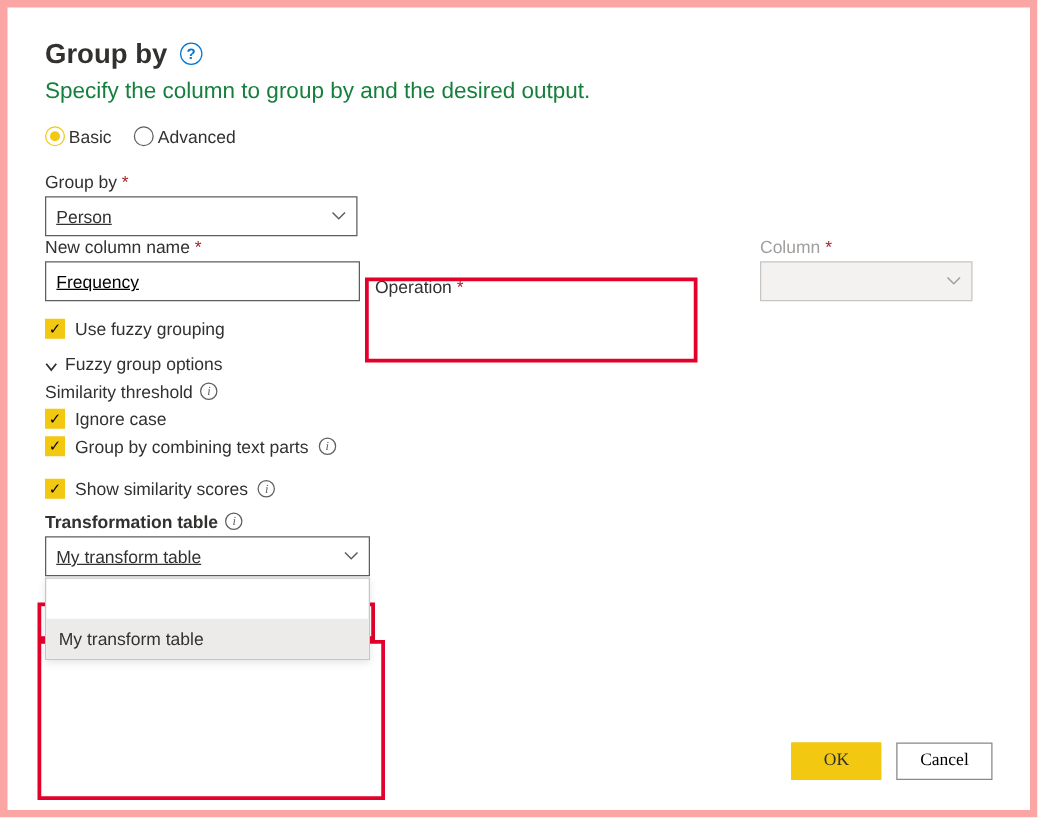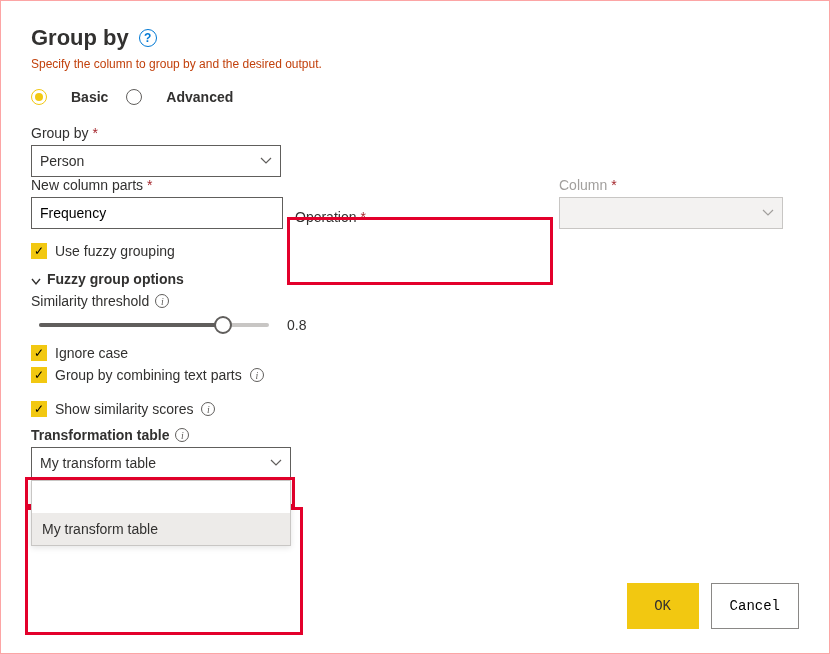--- a/index.html
+++ b/index.html
@@ -7,21 +7,21 @@
   body {
     font-family: "Segoe UI", -apple-system, sans-serif;
     font-size: 14px;
     color: #323130;
     background: #fff;
   }
   .dialog {
     width: 830px;
     height: 654px;
     padding: 24px 46px 20px 30px;
-    border: 1px solid #fca5a5;
+    border: 6px solid #fca5a5;
     position: relative;
   }
   .title-row {
     display: flex;
     align-items: center;
     gap: 10px;
   }
   .title {
     font-size: 22px;
     font-weight: 600;
@@ -31,35 +31,34 @@
     width: 18px; height: 18px;
     border: 1.5px solid #0078d4;
     color: #0078d4;
     border-radius: 50%;
     display: inline-flex;
     align-items: center; justify-content: center;
     font-size: 12px; font-weight: 600;
   }
   .subtitle {
     margin: 6px 0 18px 0;
-    color: #c2410c;
-    font-size: 12px;
+    color: #15803d;
+    font-size: 18px;
   }
   .radio-row {
     display: flex;
     gap: 18px;
     align-items: center;
     margin-bottom: 20px;
   }
   .radio {
     display: flex;
     align-items: center;
-    gap: 24px;
+    gap: 3px;
     cursor: pointer;
-    font-weight: bold;
   }
   .radio-circle {
     width: 16px; height: 16px;
     border: 1px solid #605e5c;
     border-radius: 50%;
     display: inline-flex;
     align-items: center; justify-content: center;
   }
   .radio-circle.checked {
     border-color: #f2c811;
@@ -78,20 +77,21 @@
   .select, .text-input {
     height: 32px;
     border: 1px solid #605e5c;
     background: #fff;
     padding: 0 8px;
     font-size: 14px;
     font-family: inherit;
     display: flex;
     align-items: center;
     justify-content: space-between;
+    text-decoration: underline;
   }
   .select.disabled, .text-input.disabled {
     background: #f3f2f1;
     border-color: #c8c6c4;
     color: #a19f9d;
   }
   .chev {
     width: 12px; height: 12px;
     display: inline-block;
   }
@@ -111,21 +111,21 @@
     width: 16px; height: 16px;
     background: #f2c811;
     display: inline-flex;
     align-items: center; justify-content: center;
     color: #000;
     font-size: 12px;
     line-height: 1;
   }
   .section-header {
     display: flex; align-items: center; gap: 6px;
-    font-weight: 700;
+    font-weight: 400;
     margin: 12px 0 6px 0;
   }
   .caret-down {
     width: 10px; height: 10px;
   }
   .info-icon {
     width: 14px; height: 14px;
     border: 1px solid #605e5c;
     border-radius: 50%;
     display:inline-flex; align-items:center; justify-content:center;
@@ -183,27 +183,27 @@
     cursor:pointer;
   }
   .dropdown-blank {
     height:32px;
   }
   .footer {
     position:absolute; right:30px; bottom:24px;
     display:flex; gap:12px;
   }
   .btn {
-    height:46px; min-width:72px;
+    height:30px; min-width:72px;
     padding:0 18px;
     border:1px solid #8a8886;
     background:#fff;
     font-size:14px;
     cursor:pointer;
-    font-family: Liberation Mono, monospace;
+    font-family: Liberation Serif, serif;
   }
   .btn.primary {
     background:#f2c811;
     border-color:#f2c811;
     color:#323130;
     font-weight:400;
   }
 </style>
 </head>
 <body>
@@ -239,30 +239,30 @@
         <svg viewBox="0 0 12 12">
             <path d="M1 3 L6 8 L11 3" stroke="#605e5c" stroke-width="1.2" fill="none"></path>
           </svg>
       </span>
     </div>
   </div>
 
   <div class="row-3">
     <div class="col" style="width:252px;">
       <label class="field-label">
-        <span>New column parts</span> <span class="req">*</span>
+        <span>New column name</span> <span class="req">*</span>
       </label>
       <input class="text-input" value="Frequency" style="">
     </div>
     <div class="col" style="width:252px;">
       <label class="field-label">
         <span>Operation</span> <span class="req">*</span>
       </label>
     </div>
-    <div class="col" style="flex:1;">
+    <div class="col" style="flex:1;margin-left:44px;">
       <label class="field-label" style="color:#a19f9d;">
         <span>Column</span> <span class="req">*</span>
       </label>
       <div class="select disabled">
         <span></span>
         <span class="chev">
           <svg viewBox="0 0 12 12">
               <path d="M1 3 L6 8 L11 3" stroke="#a19f9d" stroke-width="1.2" fill="none"></path>
             </svg>
         </span>
@@ -280,28 +280,20 @@
       <svg viewBox="0 0 10 10">
           <path d="M1 2 L5 7 L9 2" stroke="#323130" stroke-width="1.4" fill="none"></path>
         </svg>
     </span>
     <span>Fuzzy group options</span>
   </div>
 
   <div style="display:flex;align-items:center;gap:6px;margin-bottom:2px;text-align:right;">
     <span class="field-label" style="margin:0;">Similarity threshold</span>
     <span class="info-icon">i</span>
-  </div>
-  <div class="slider-wrap">
-    <div class="slider">
-      <div class="slider-track"></div>
-      <div class="slider-fill" style="width:80%;"></div>
-      <div class="slider-thumb" style="left:80%;"></div>
-    </div>
-    <span>0.8</span>
   </div>
 
   <div class="checkbox-row">
     <span class="chk">✓</span>
     <span>Ignore case</span>
   </div>
   <div class="checkbox-row">
     <span class="chk">✓</span>
     <span>Group by combining text parts</span>
     <span class="info-icon">i</span>

